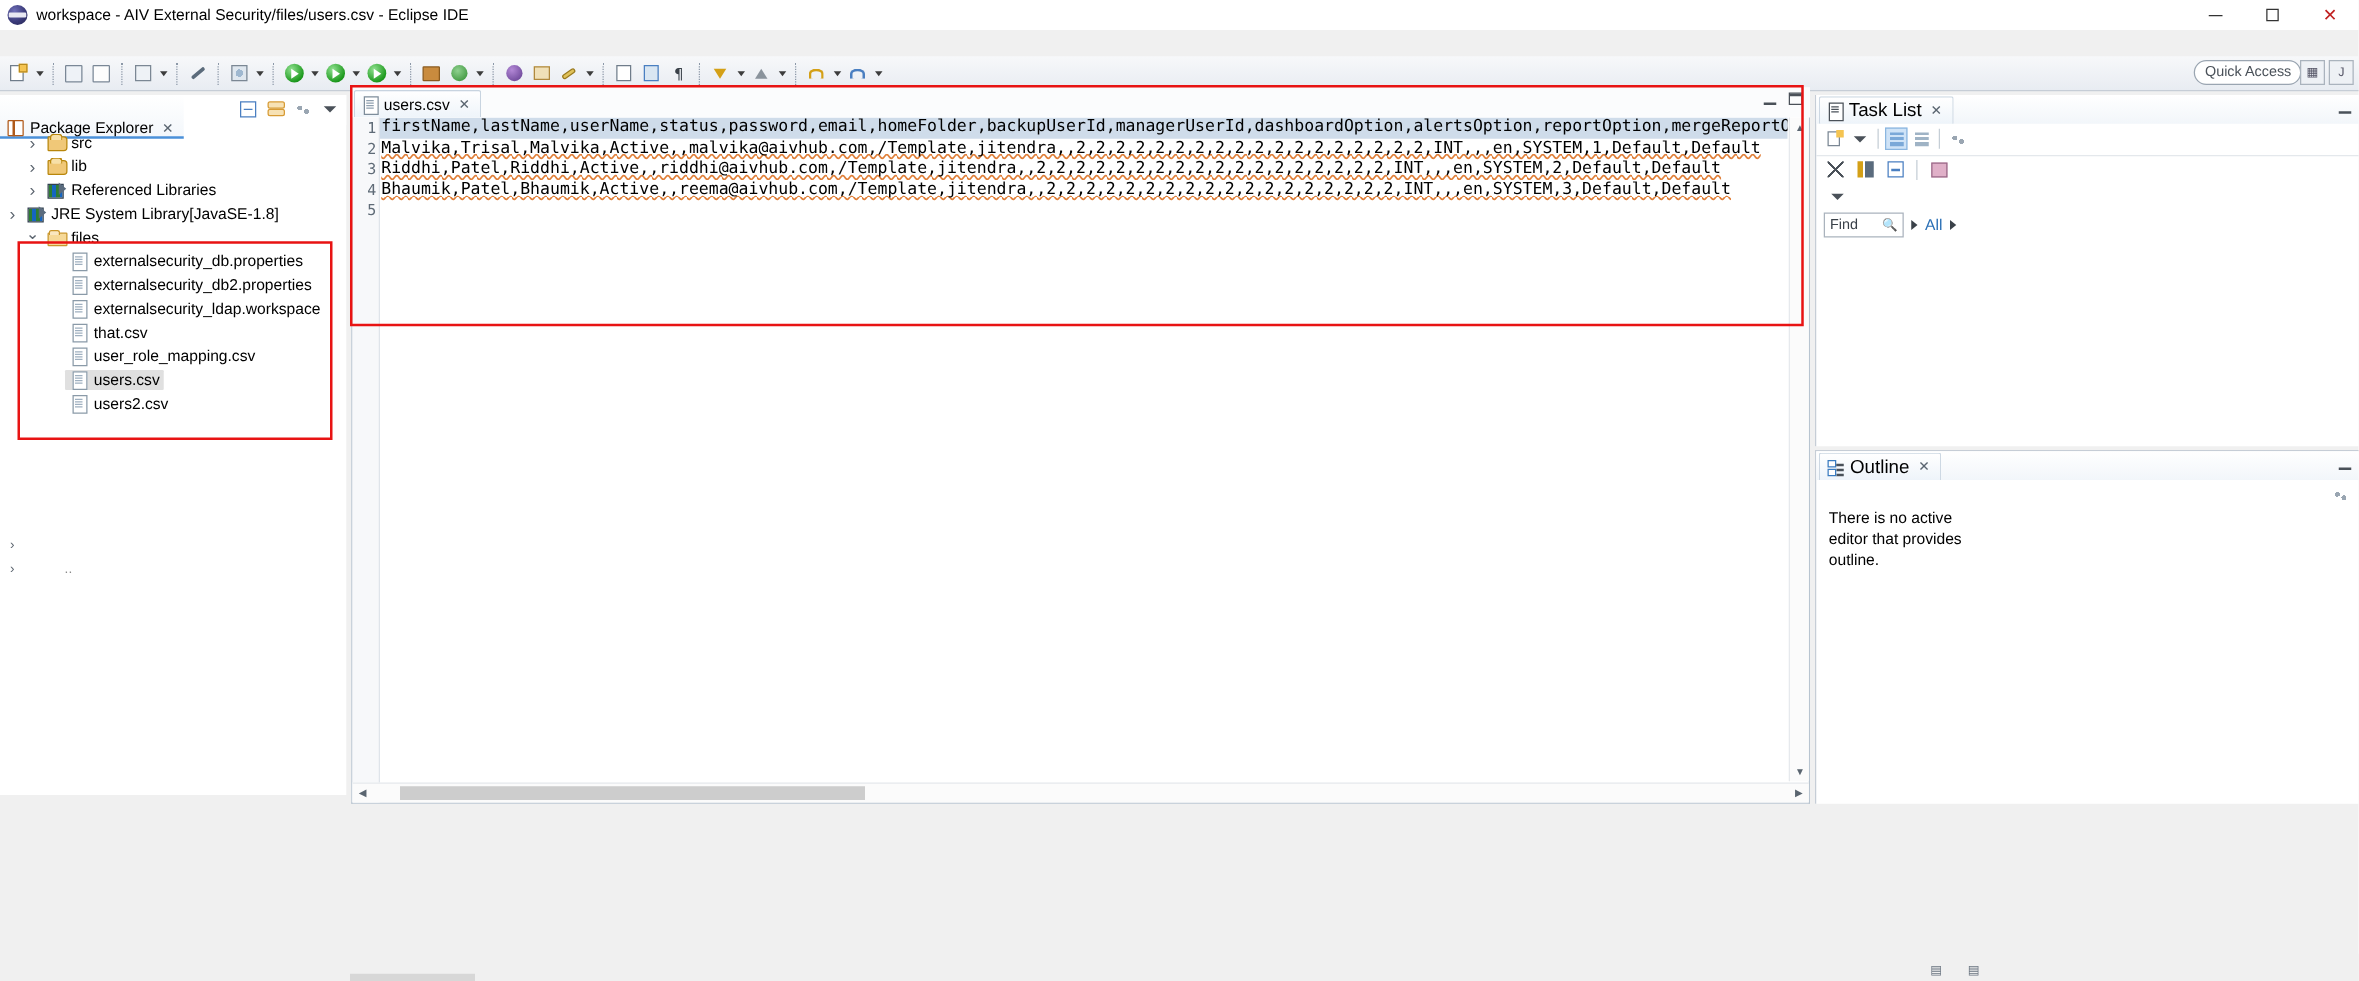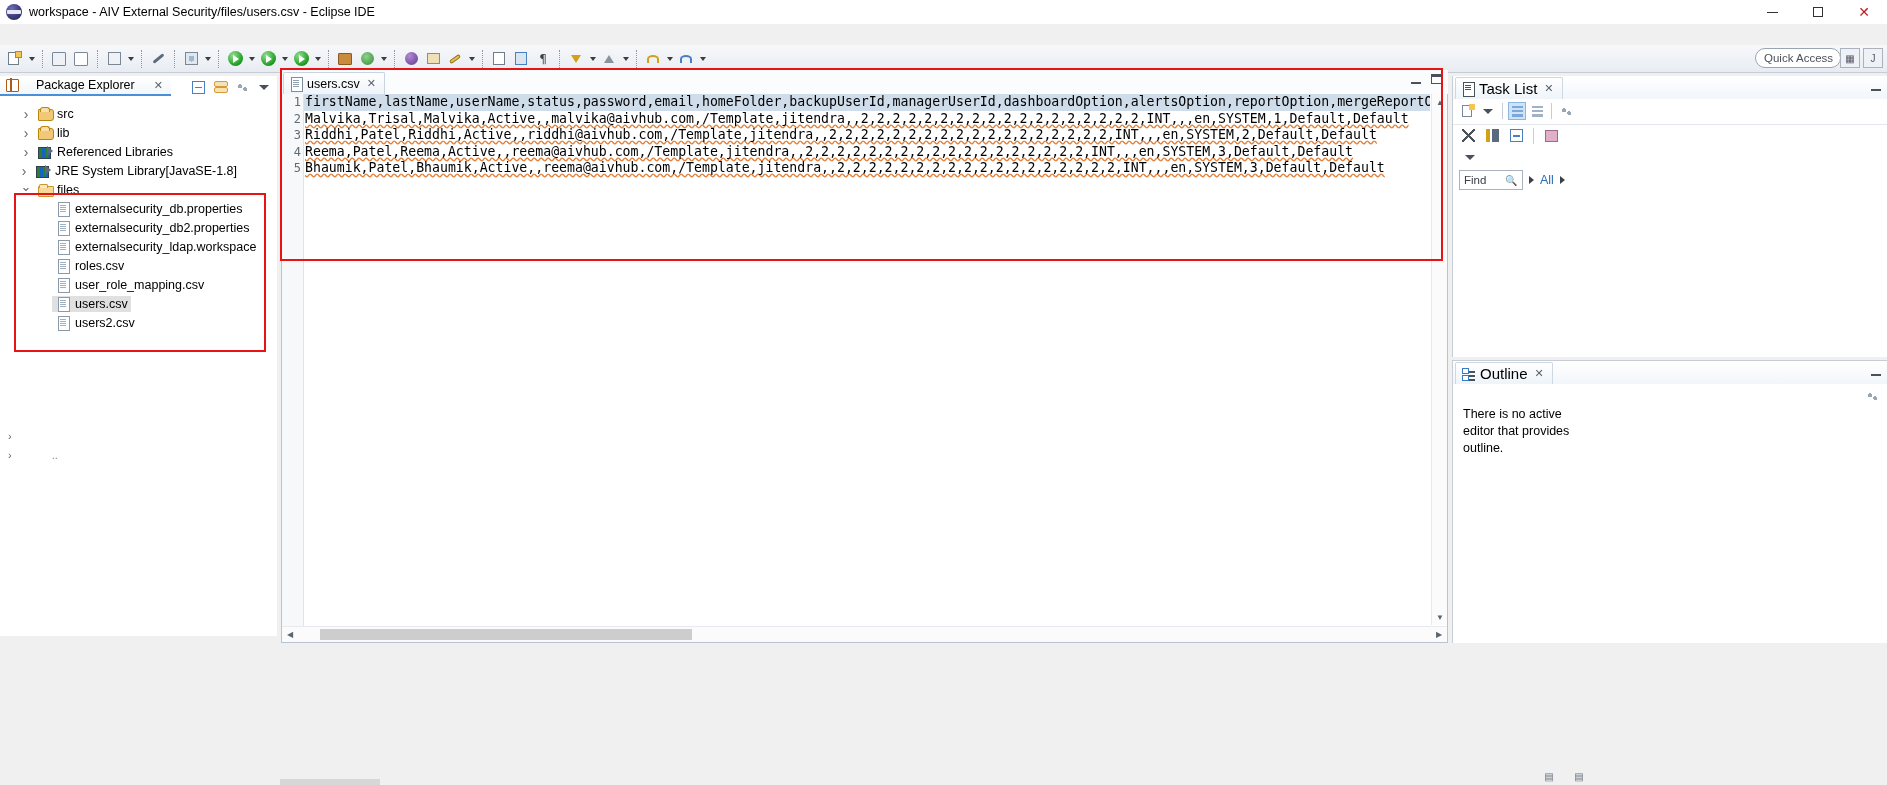--- a/index.html
+++ b/index.html
@@ -90,25 +90,24 @@
     display: flex; align-items: center; justify-content: center; font-size: 10px; color: #556;
   }
 
   
   .pkg-panel {
     position: absolute; left: 0; top: 76px; width: 277px; height: 560px;
     background: #ffffff;
   }
   .pkg-tabrow { position: relative; height: 24px; background: #ffffff; }
   .pkg-tab {
-    position: absolute; left: 0; top: 0; height: 20px;
-    display: flex; align-items: center; padding: 0 8px 0 6px;
+    position: absolute; left: 0; top: 0; height: 35px;
+    display: flex; align-items: flex-end; padding: 0 8px 0 6px;
     background: linear-gradient(#ffffff,#f3f7fb);
     border-bottom: 2px solid #4a90d9;
-    gap: 12px;
   }
   .pkg-tab-icon {
     width: 13px; height: 13px; margin-right: 5px; position: relative;
     border: 1.5px solid #b05a1a; border-radius: 1px; background: #fff;
   }
   .pkg-tab-icon::before {
     content:""; position:absolute; left:3px; top:-1.5px; width:1.5px; height:13px; background:#b05a1a;
   }
   .pkg-tab-label { font-size: 12.5px; color: #000; }
   .tab-close { margin-left: 7px; font-size: 11px; color: #5a6570; }
@@ -492,21 +491,21 @@
       </div>
 
       <div class="trow" style="padding-left:18px;">
         <span class="twist closed"></span>
         <span class="selbox">
           <span class="ico ico-lib"></span>
           <span class="tlabel">Referenced Libraries</span>
         </span>
       </div>
 
-      <div class="trow" style="padding-left:16px;">
+      <div class="trow" style="padding-left:2px;">
         <span class="twist closed"></span>
         <span class="selbox">
           <span class="ico ico-lib"></span>
           <span class="tlabel">JRE System Library</span>
           <span class="tlabel dim"> [JavaSE-1.8]</span>
         </span>
       </div>
 
       <div class="trow" style="padding-left:18px;">
         <span class="twist open"></span>
@@ -530,21 +529,21 @@
       </div>
       <div class="trow" style="padding-left:52px;">
         <span class="selbox">
           <span class="ico ico-file"></span>
           <span class="tlabel">externalsecurity_ldap.workspace</span>
         </span>
       </div>
       <div class="trow" style="padding-left:52px;">
         <span class="selbox">
           <span class="ico ico-file"></span>
-          <span class="tlabel">roles.csv</span>
+          <span class="tlabel">that.csv</span>
         </span>
       </div>
       <div class="trow" style="padding-left:52px;">
         <span class="selbox">
           <span class="ico ico-file"></span>
           <span class="tlabel">user_role_mapping.csv</span>
         </span>
       </div>
       <div class="trow sel" style="padding-left:52px;">
         <span class="selbox">
@@ -594,24 +593,20 @@
           
           <span class="caret"></span><span class="ctext hl">firstName,lastName,userName,status,password,email,homeFolder,backupUserId,managerUserId,dashboardOption,alertsOption,reportOption,mergeReportOption,a</span>
         </div>
         <div class="cline">
           
           <span class="ctext misspell">Malvika,Trisal,Malvika,Active,,malvika@aivhub.com,/Template,jitendra,,2,2,2,2,2,2,2,2,2,2,2,2,2,2,2,2,2,2,INT,,,en,SYSTEM,1,Default,Default</span>
         </div>
         <div class="cline">
           
           <span class="ctext misspell">Riddhi,Patel,Riddhi,Active,,riddhi@aivhub.com,/Template,jitendra,,2,2,2,2,2,2,2,2,2,2,2,2,2,2,2,2,2,2,INT,,,en,SYSTEM,2,Default,Default</span>
-        </div>
-        <div class="cline">
-          
-          <span class="ctext misspell">Reema,Patel,Reema,Active,,reema@aivhub.com,/Template,jitendra,,2,2,2,2,2,2,2,2,2,2,2,2,2,2,2,2,2,2,INT,,,en,SYSTEM,3,Default,Default</span>
         </div>
         <div class="cline">
           
           <span class="ctext misspell">Bhaumik,Patel,Bhaumik,Active,,reema@aivhub.com,/Template,jitendra,,2,2,2,2,2,2,2,2,2,2,2,2,2,2,2,2,2,2,INT,,,en,SYSTEM,3,Default,Default</span>
         </div>
       </div>
 
       <div style="position:absolute;left:0;top:0;width:22px;">
         <div class="lnum" style="position:relative;">1</div>
         <div class="lnum" style="position:relative;">2</div>

